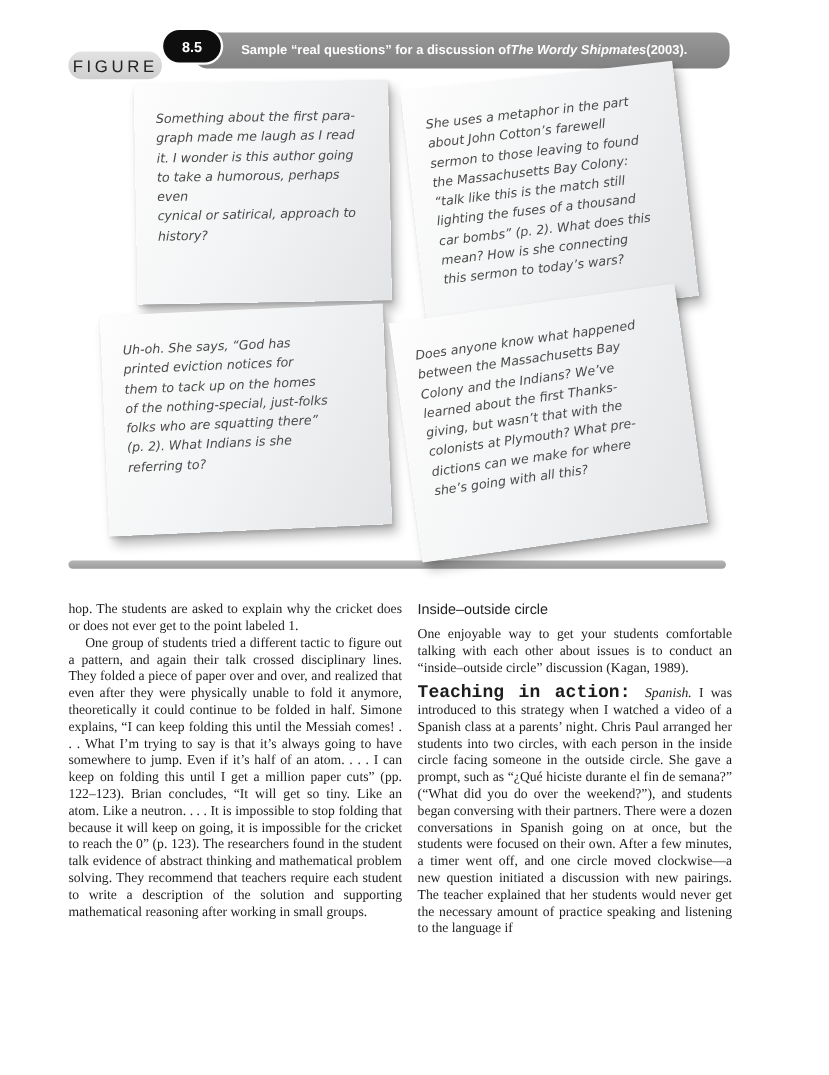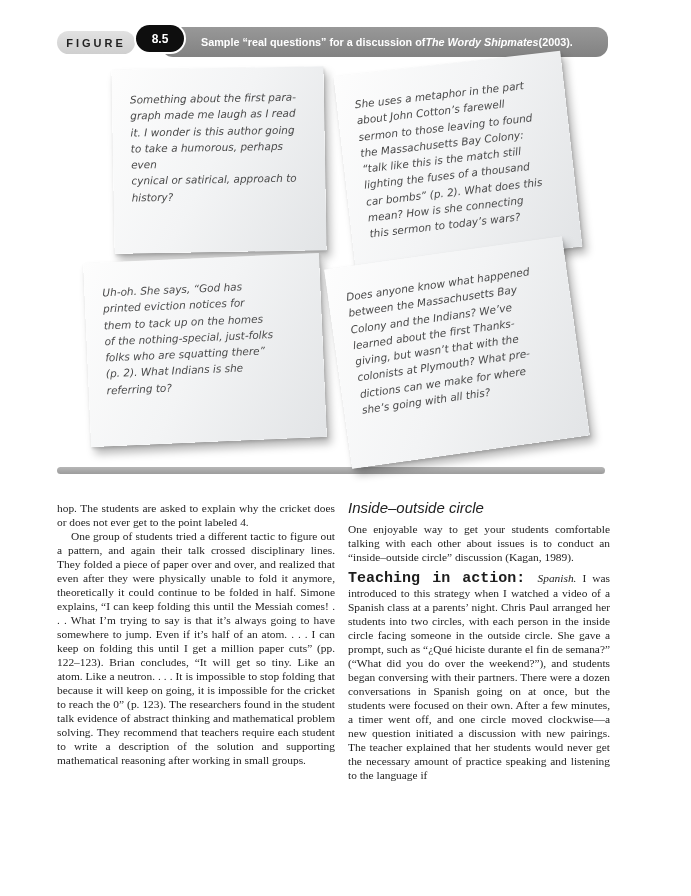--- a/index.html
+++ b/index.html
@@ -32,25 +32,25 @@
   .url { font-size: 10px; color: #9a9a9a; letter-spacing: .3px; }
   
   .figure-banner {
     position: relative;
     margin-top: 25px;
     width: 551px;
     height: 27px;
     font-family: "Liberation Sans", sans-serif;
   }
   .figure-pill {
-    position: absolute; left: 0; top: 6px;
+    position: absolute; left: 0; top: 18px;
     width: 78px; height: 23px;
     background: linear-gradient(#e2e2e2, #cfcfcf);
     border-radius: 12px;
-    color: #222; font-weight: bold; font-size: 11px; letter-spacing: 3px;
+    color: #222; font-weight: normal; font-size: 14px; letter-spacing: 3px;
     display: flex; align-items: center; justify-content: center;
     z-index: 1;
   }
   .caption-bar {
     position: absolute; left: 104px; right: 0; top: 2px;
     height: 30px;
     background: linear-gradient(#989898, #828282);
     border-radius: 12px;
     color: #fff; font-weight: bold; font-size: 10.8px;
     display: flex; align-items: center;
@@ -112,21 +112,21 @@
   .col.right { width: 262px; }
   .col p + p { margin-top: 0; }
   .col .indent { text-indent: 14px; }
   .col.right h2 {
     font-family: "Liberation Sans", sans-serif;
     font-size: 13px; font-weight: bold; color: #111;
     margin-bottom: 5px; text-align: left;
   }
   .col.right h3 {
     font-family: "Liberation Sans", sans-serif;
-    font-size: 15px; font-weight: normal; font-style: italic; color: #222;
+    font-size: 12px; font-weight: normal; color: #222;
     margin-bottom: 7px; text-align: left;
   }
   .col.right .para1 { margin-bottom: 7px; }
   .tlabel {
     font-family: Liberation Mono, monospace;
     font-weight: bold; font-size: 15px;
   }
   .tsubject { font-style: italic; }
 </style>
 </head>
@@ -184,21 +184,21 @@
 colonists at Plymouth? What pre-
 dictions can we make for where
 she’s going with all this?</div>
       </div>
     </div>
 
     <div class="divider"></div>
 
     <div class="columns">
       <div class="col left">
-        <p>hop. The students are asked to explain why the cricket does or does not ever get to the point labeled 4.</p>
+        <p>hop. The students are asked to explain why the cricket does or does not ever get to the point labeled 1.</p>
         <p class="indent">One group of students tried a different tactic to figure out a pattern, and again their talk crossed disciplinary lines. They folded a piece of paper over and over, and realized that even after they were physically unable to fold it anymore, theoretically it could continue to be folded in half. Simone explains, “I can keep folding this until the Messiah comes! . . . What I’m trying to say is that it’s always going to have somewhere to jump. Even if it’s half of an atom. . . . I can keep on folding this until I get a million paper cuts” (pp. 122–123). Brian concludes, “It will get so tiny. Like an atom. Like a neutron. . . . It is impossible to stop folding that because it will keep on going, it is impossible for the cricket to reach the 0” (p. 123). The researchers found in the student talk evidence of abstract thinking and mathematical problem solving. They recommend that teachers require each student to write a description of the solution and supporting mathematical reasoning after working in small groups.</p>
       </div>
       <div class="col right">
         <h3>Inside–outside circle</h3>
         <p class="para1">One enjoyable way to get your students comfortable talking with each other about issues is to conduct an “inside–outside circle” discussion (Kagan, 1989).</p>
         <p><span class="tlabel">Teaching in action: </span><span class="tsubject">Spanish. </span><span>I was introduced to this strategy when I watched a video of a Spanish class at a parents’ night. Chris Paul arranged her students into two circles, with each person in the inside circle facing someone in the outside circle. She gave a prompt, such as “¿Qué hiciste durante el fin de semana?” (“What did you do over the weekend?”), and students began conversing with their partners. There were a dozen conversations in Spanish going on at once, but the students were focused on their own. After a few minutes, a timer went off, and one circle moved clockwise—a new question initiated a discussion with new pairings. The teacher explained that her students would never get the necessary amount of practice speaking and listening to the language if</span></p>
       </div>
     </div>
 
   </div>

